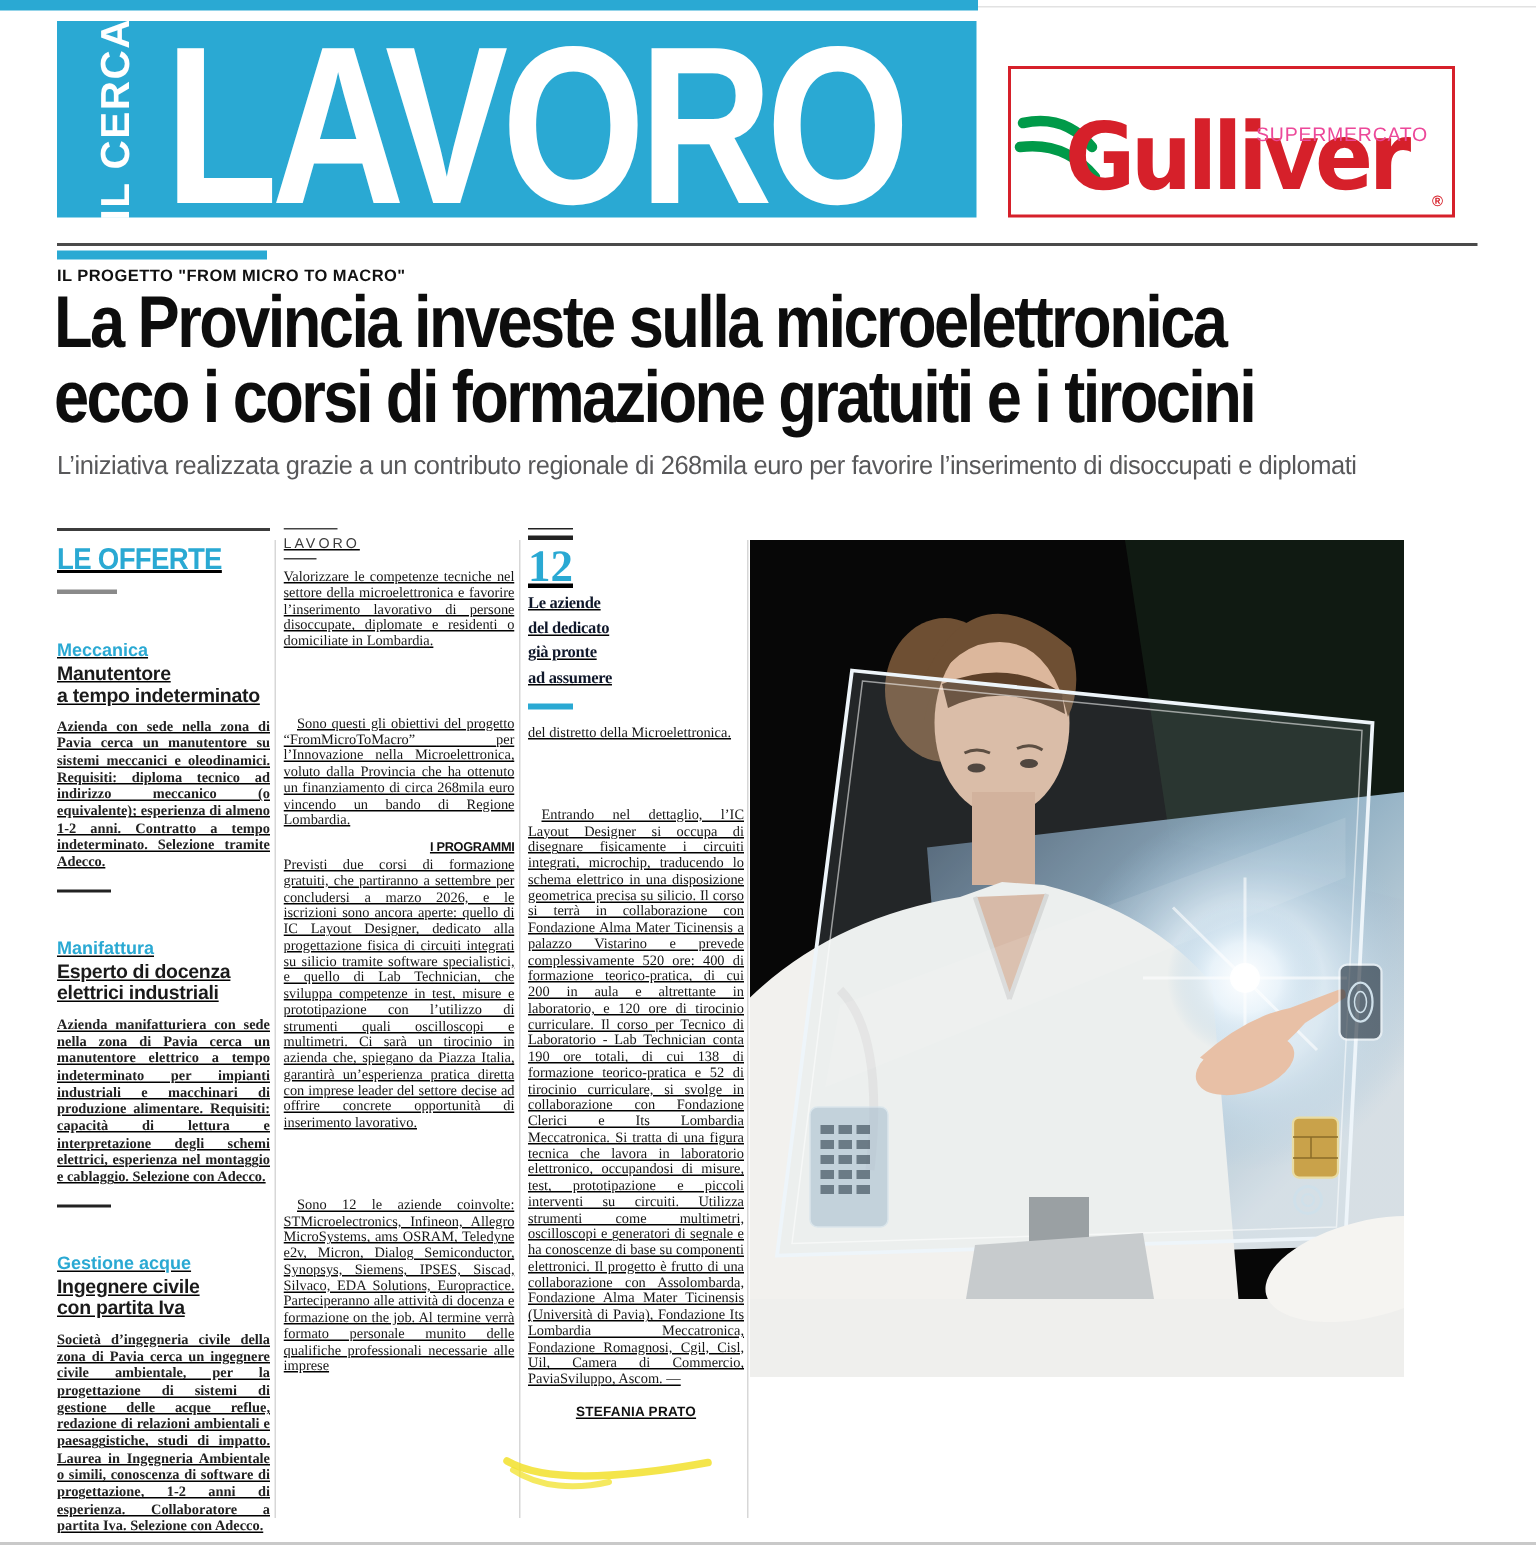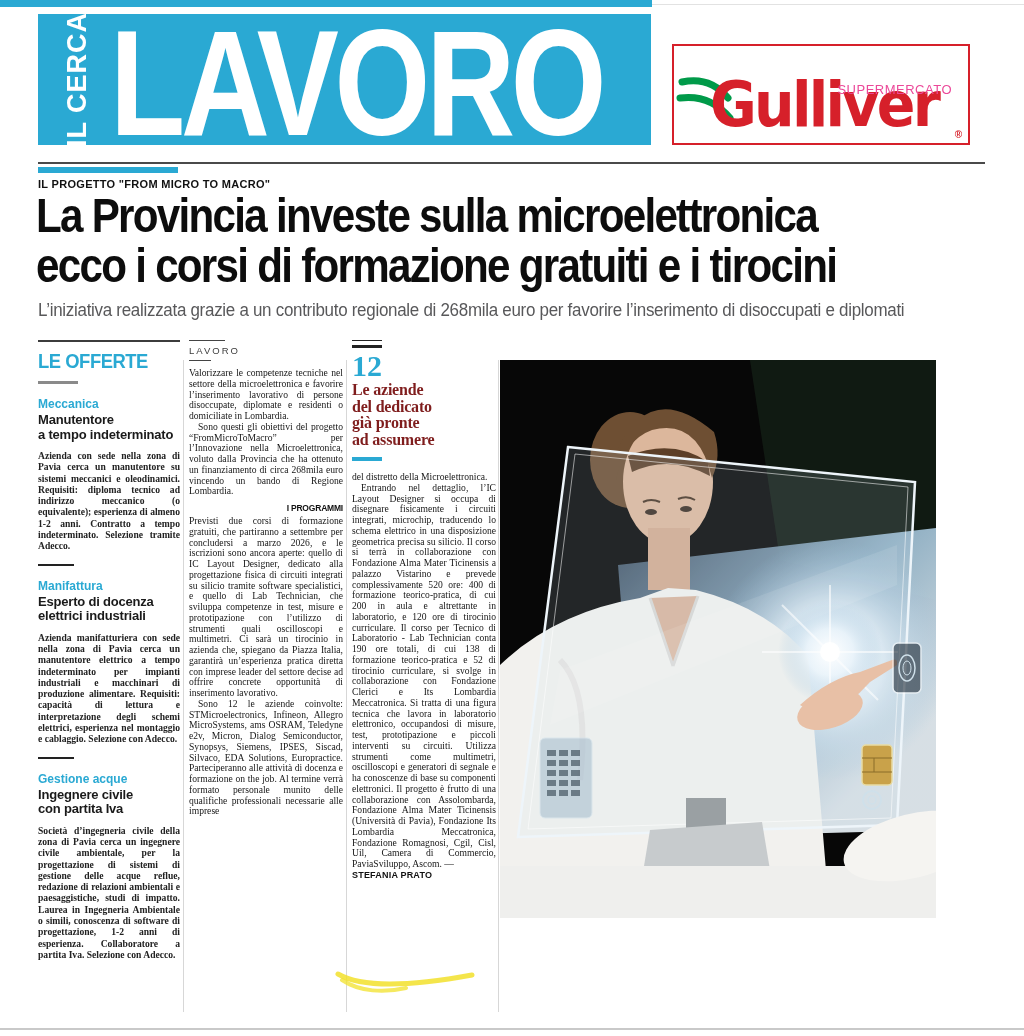--- a/index.html
+++ b/index.html
@@ -31,47 +31,47 @@
   .cyan-bar  { position:absolute; left:38px; top:167px; width:140px; height:6px; background:#2aa9d3; }
   .kicker { position:absolute; left:38px; top:178px; font-size:11px; font-weight:bold; color:#111; letter-spacing:0.3px; }
   .headline {
     position:absolute; left:36px; top:190px; color:#0d0d0d; font-weight:bold;
     font-size:49px; line-height:50px; letter-spacing:-2px;
     transform:scaleX(0.86); transform-origin:left top; white-space:nowrap;
   }
   .subhead { position:absolute; left:38px; top:300px; font-size:17.5px; color:#58585a; letter-spacing:-0.3px; white-space:nowrap; transform:scaleX(0.97); transform-origin:left top; }
   
   .colrule { position:absolute; top:360px; width:1px; height:652px; background:#d7d7d7; }
-  .col { position:absolute; top:340px; overflow:hidden; }
+  .col { position:absolute; top:352px; overflow:hidden;text-decoration:underline; }
   .col1 { left:38px;  width:142px; height:678px; }
   .col2 { left:189px; width:154px; height:660px; }
   .col3 { left:352px; width:144px; height:660px; }
   
   .offers-toprule { width:100%; height:2px; background:#3c3c3c; margin-bottom:8px; }
   .offers-h { color:#2aa9d3; font-weight:bold; font-size:20px; letter-spacing:-0.5px; transform:scaleX(0.92); transform-origin:left; white-space:nowrap; }
   .offers-h-rule { width:40px; height:3px; background:#8a8a8a; margin-top:8px; }
-  .offer { margin-top:13px; }
+  .offer { margin-top:30px; }
   .offer .cat { color:#2aa9d3; font-weight:bold; font-size:12px; }
   .offer .otitle { font-weight:bold; font-size:13px; line-height:14.5px; color:#1a1a1a; letter-spacing:-0.2px; margin-top:2px; }
   .offer .obody { font-family:"Liberation Serif", serif; font-weight:bold; font-size:9.6px; line-height:11.3px; color:#222; text-align:justify; margin-top:8px; }
   .offer-sep { width:36px; height:2px; background:#222; margin:12px 0 2px 0; }
   
   .dl-rule1 { width:36px; height:1px; background:#444; margin-bottom:4px; }
   .dateline { font-size:9.5px; color:#3c3c3c; letter-spacing:2px; }
   .dl-rule2 { width:22px; height:1px; background:#444; margin-top:4px; margin-bottom:7px; }
   .apara { font-family:"Liberation Serif", serif; font-size:9.6px; line-height:10.75px; color:#161616; text-align:justify; }
-  .indent { text-indent:9px; }
+  .indent { text-indent:9px;margin-top:44px; }
   .programs { font-weight:bold; font-size:8.5px; letter-spacing:-0.2px; color:#111; margin:6px 0 3px 0;text-align:right; }
   
   .co-rule-thin  { width:30px; height:1px; background:#222; }
   .co-rule-thick { width:30px; height:3px; background:#222; margin-top:4px; }
   .co-num { font-family:"Liberation Serif", serif; font-weight:bold; color:#2aa9d3; font-size:30px; line-height:32px; margin-top:2px; }
-  .co-line { font-family:"Liberation Serif", serif; font-weight:bold; font-size:16px; line-height:16.5px; color:#7f1d1d; letter-spacing:-0.2px; }
+  .co-line { font-family:"Liberation Serif", serif; font-weight:bold; font-size:11px; line-height:16.5px; color:#0f172a; letter-spacing:-0.2px; }
   .co-rule-bottom { width:30px; height:4px; background:#2aa9d3; margin:9px 0 11px 0; }
-  .byline { font-weight:bold; font-size:9px; color:#111; text-align:left; margin-top:0; letter-spacing:0.2px; }
+  .byline { font-weight:bold; font-size:9px; color:#111; text-align:center; margin-top:10px; letter-spacing:0.2px; }
   
   .photo { position:absolute; left:500px; top:360px; width:436px; height:558px; background:#000; }
   
   .annotation { position:absolute; left:332px; top:968px; width:156px; height:26px; pointer-events:none; }
   .bottom-rule { position:absolute; left:0; top:1028px; width:1024px; height:2px; background:#c9c9c9; }
 </style>
 </head>
 <body>
 
 <div class="page">

